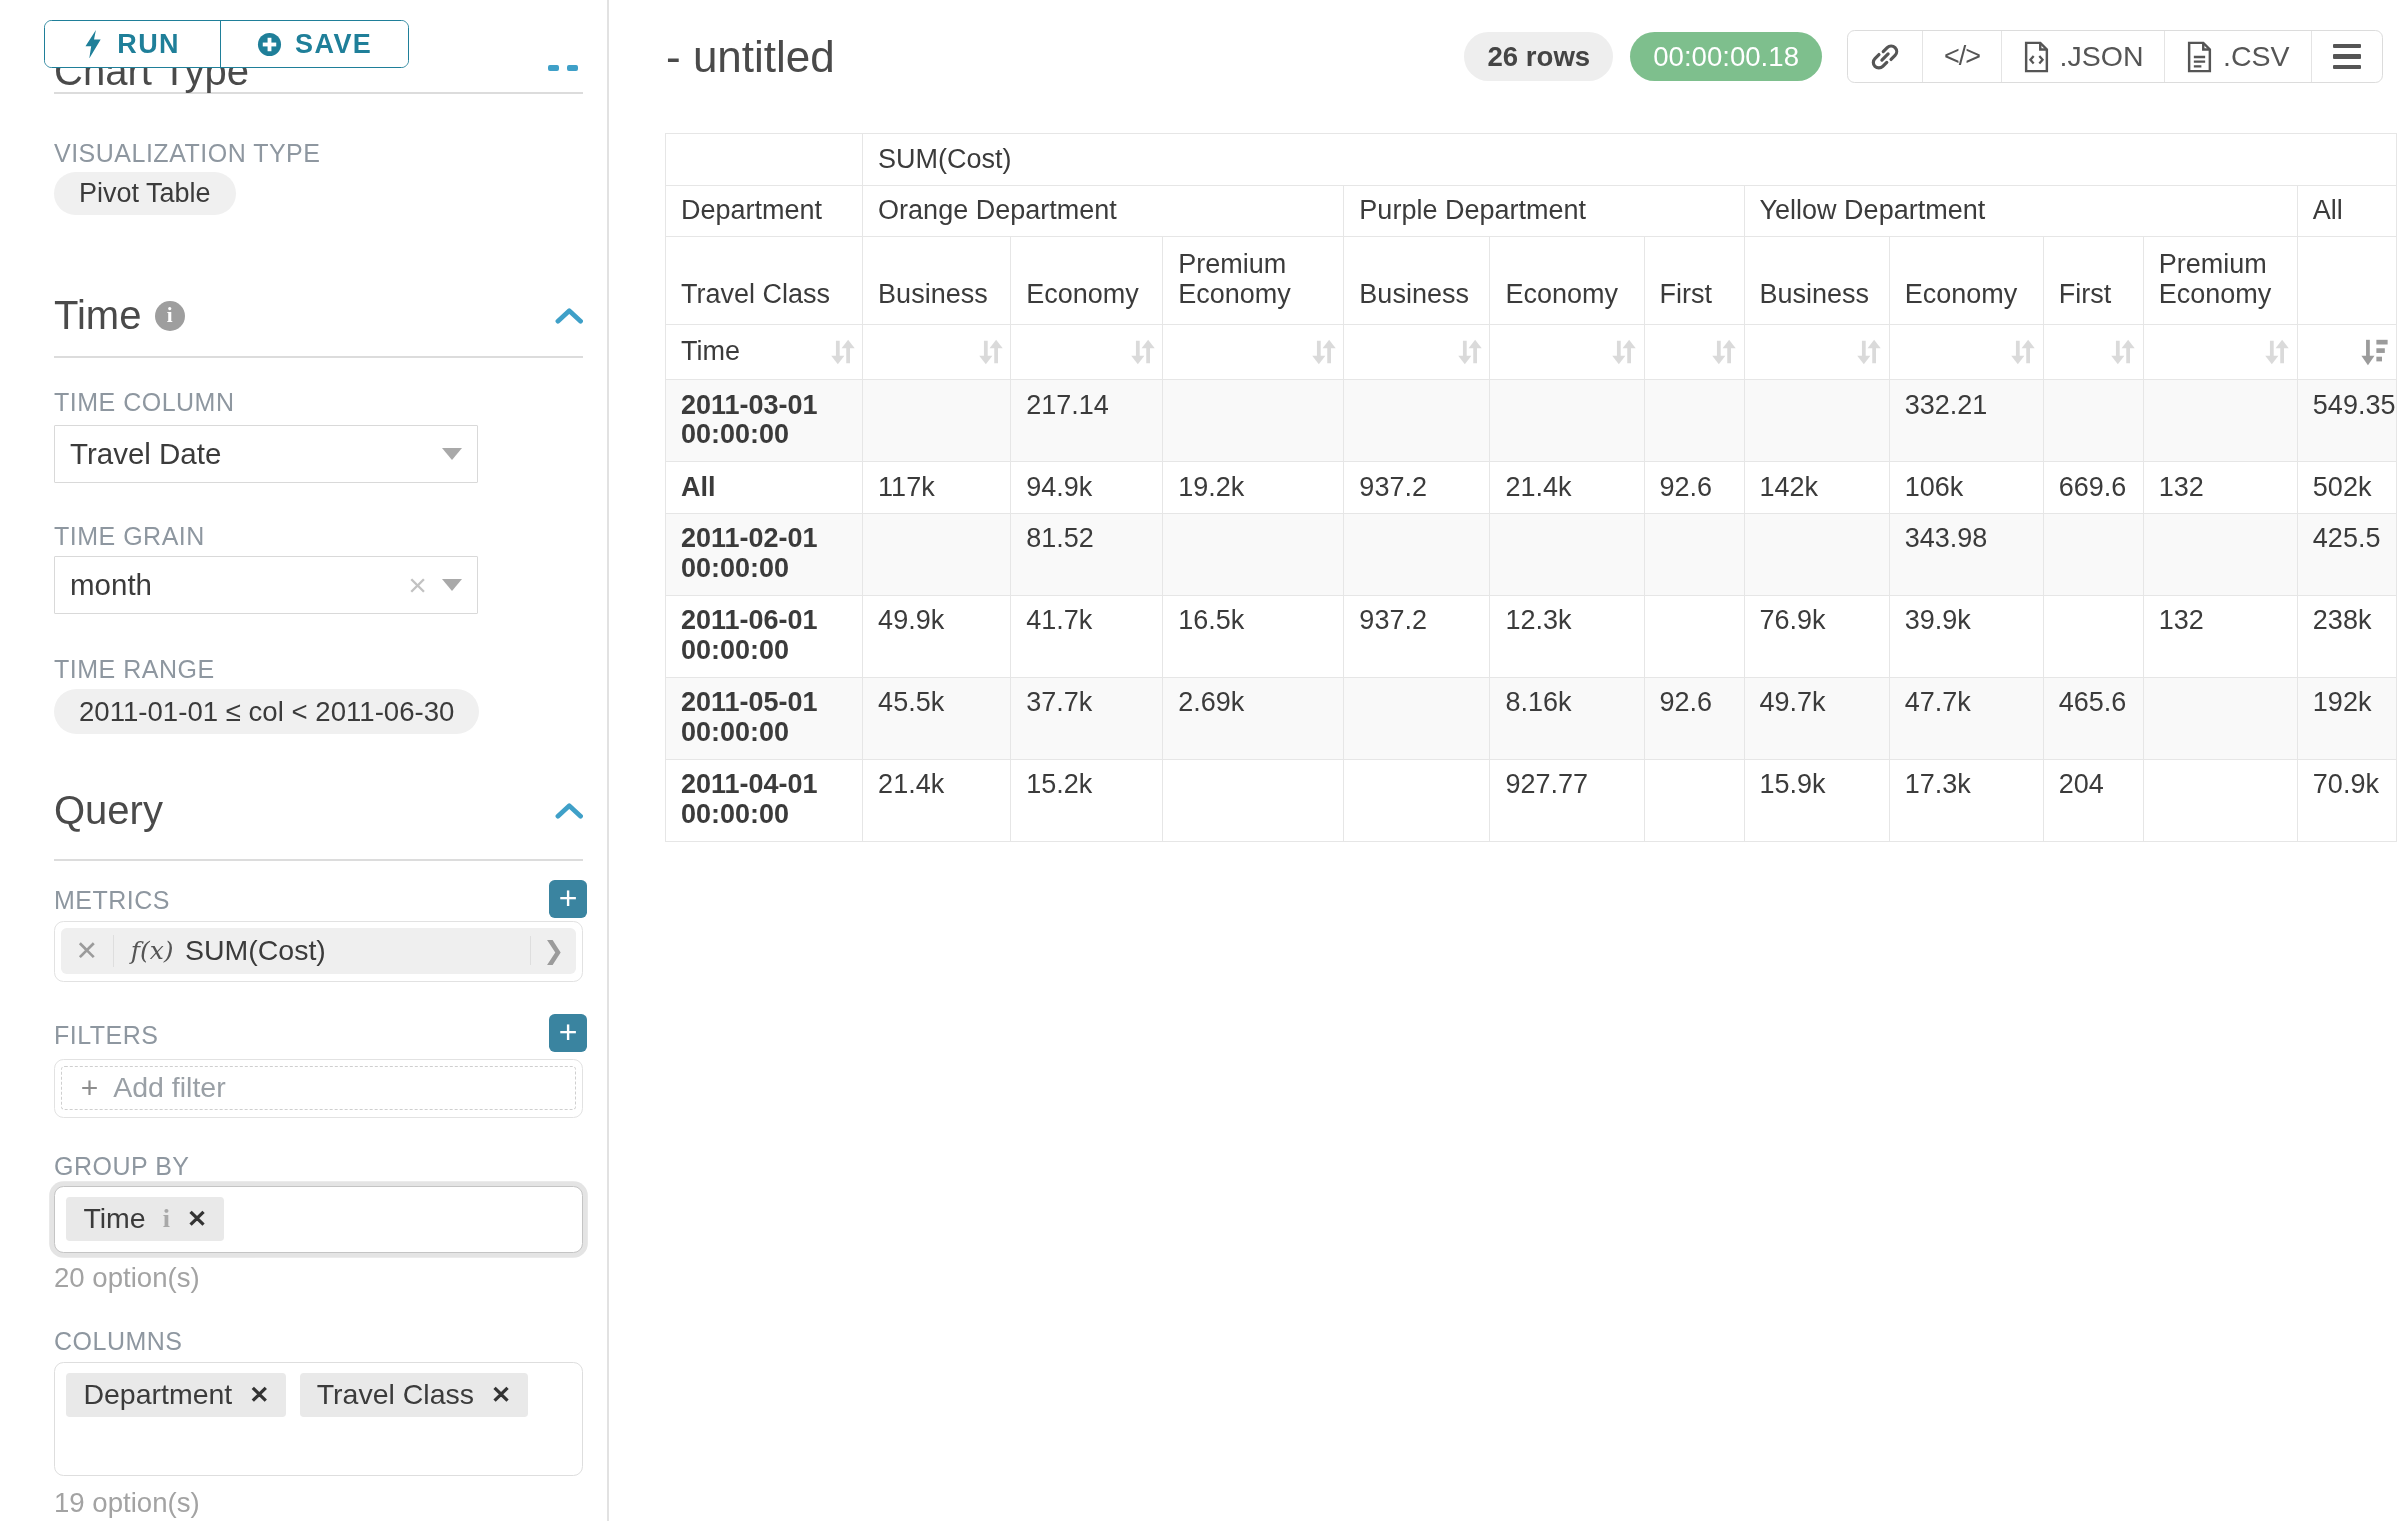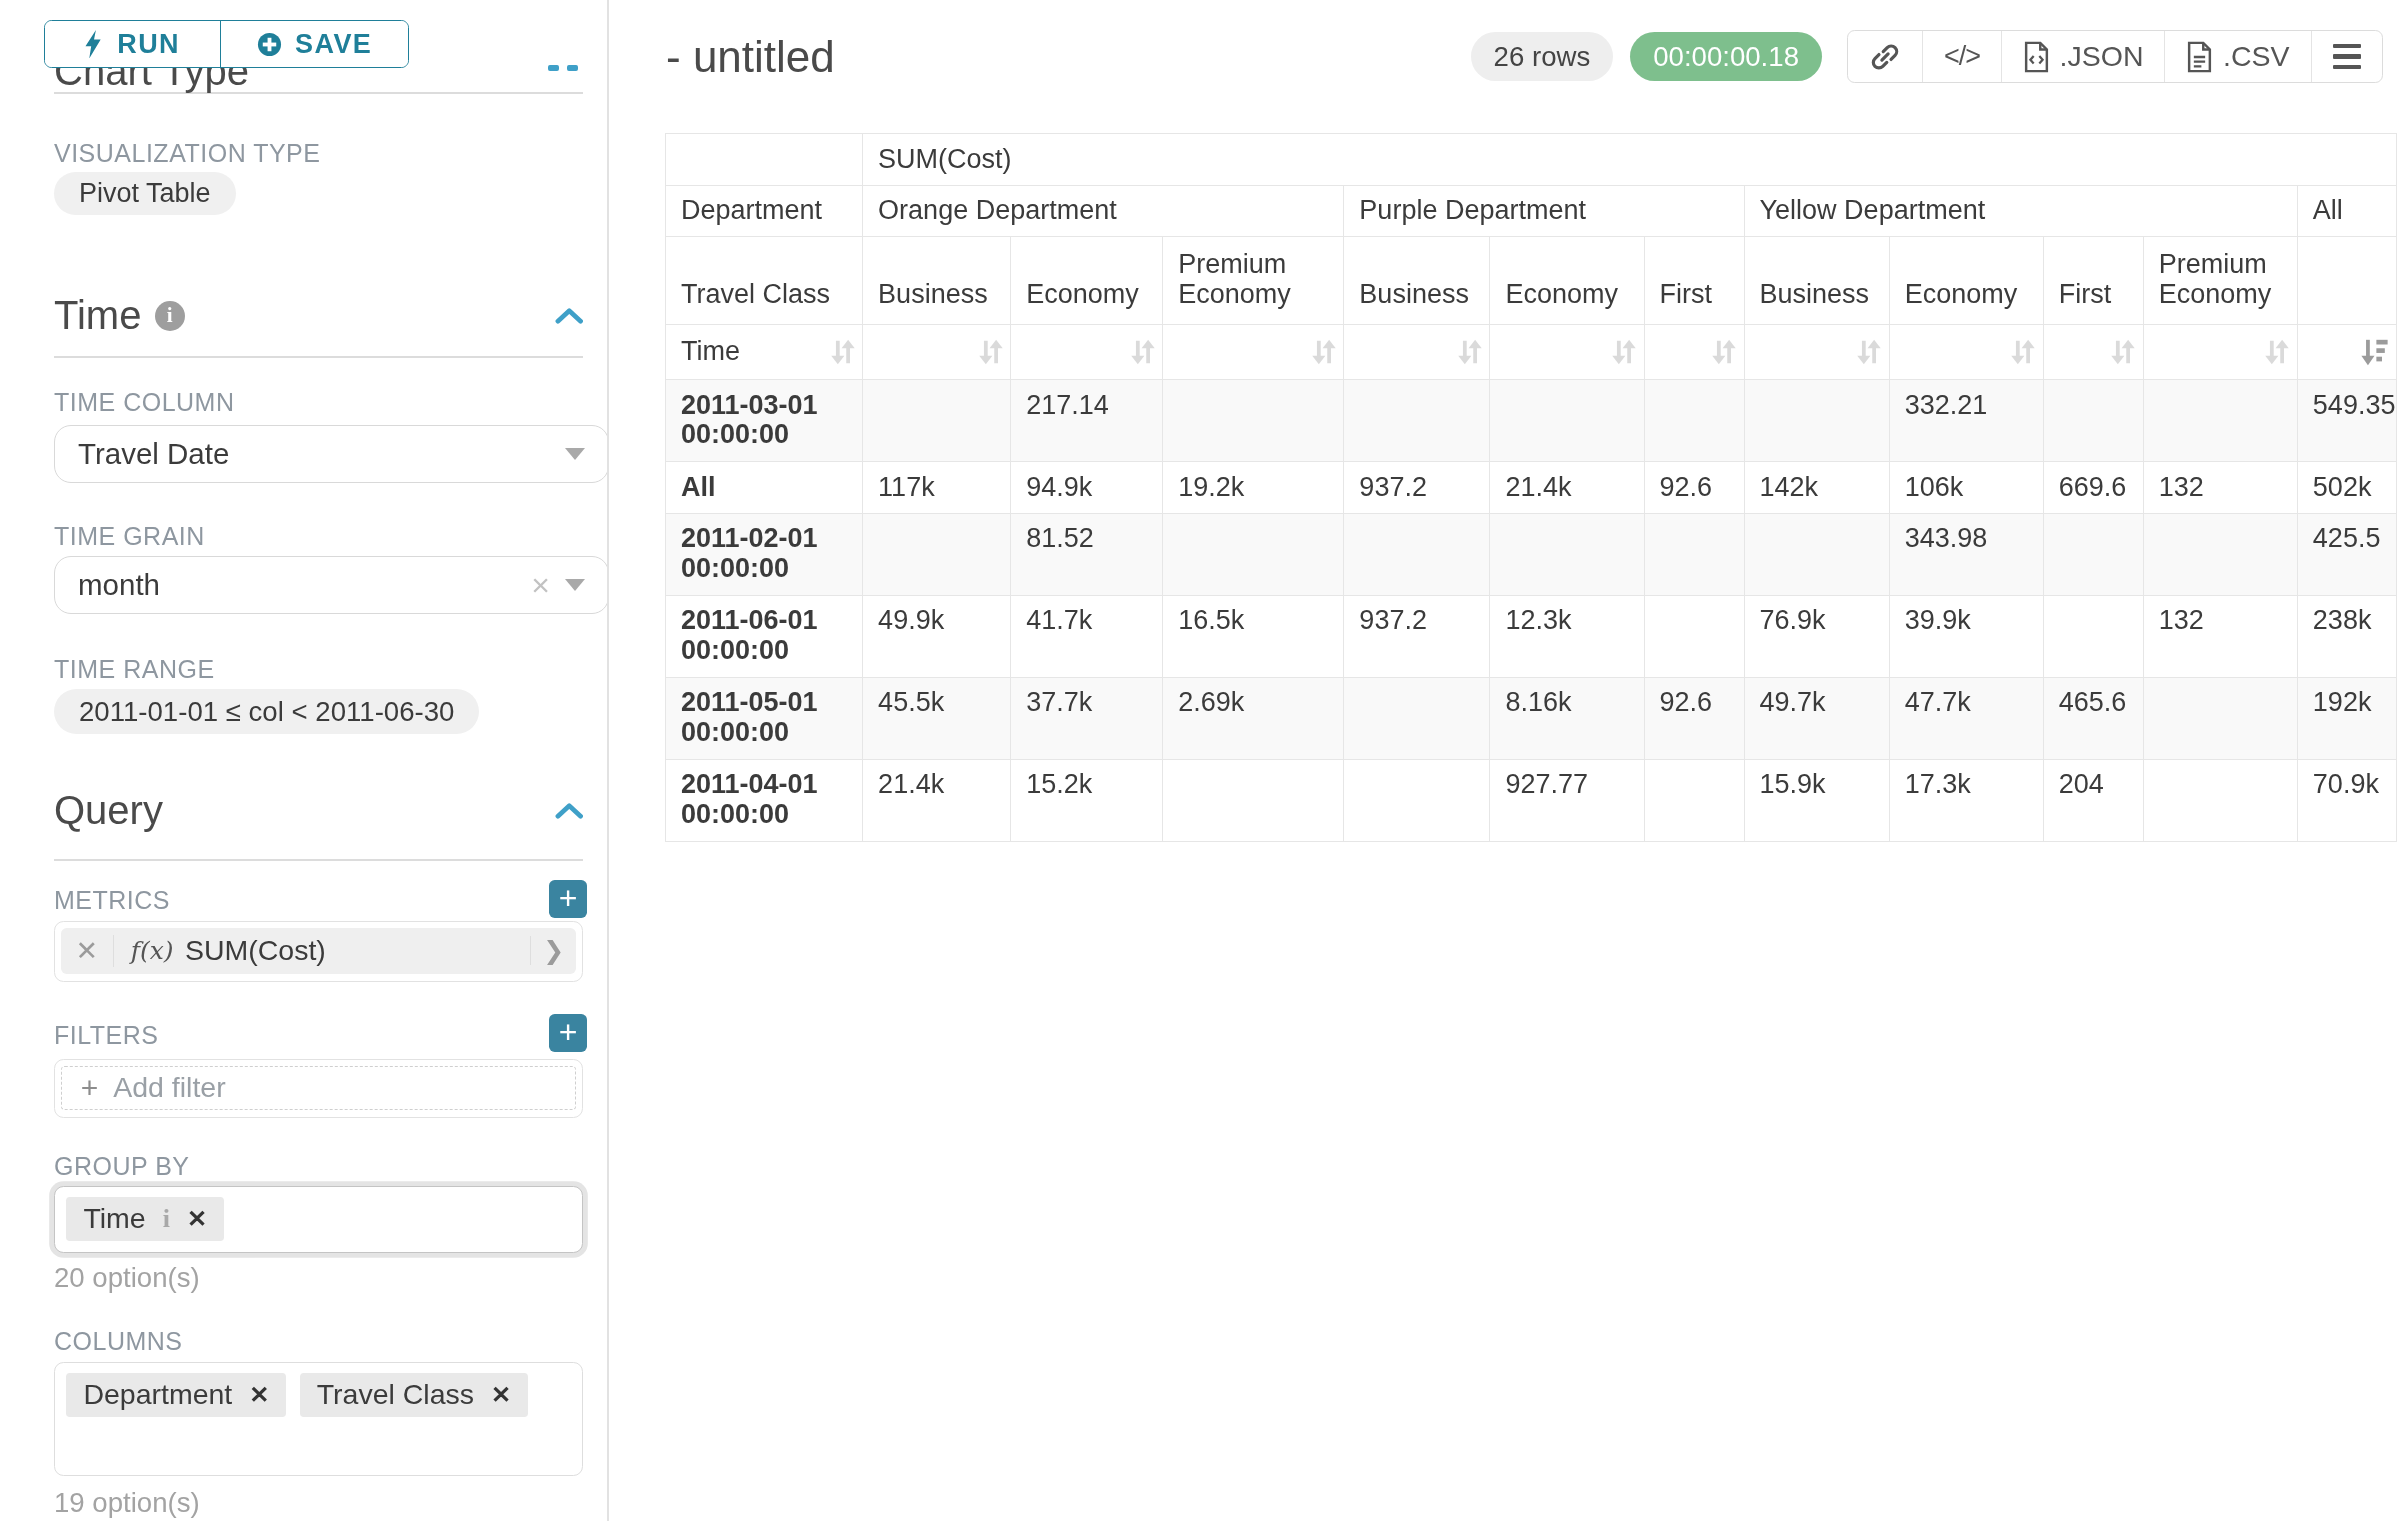--- a/index.html
+++ b/index.html
@@ -31,22 +31,22 @@
   .pill { background:#f0f0f0; border-radius:23px; display:inline-flex; align-items:center;
     padding:0 25px; font-size:27px; color:#3b3b3b; }
 
   .section-head { left:54px; width:529px; display:flex; align-items:center; }
   .section-title { font-size:40px; color:#4a4a4a; }
   .info-badge { width:30px; height:30px; border-radius:50%; background:#9e9e9e; color:#fff;
     font-size:21px; font-weight:700; display:inline-flex; align-items:center; justify-content:center;
     margin-left:13.3px; font-family:"Liberation Serif", serif; }
   .chev-up { margin-left:auto; }
 
-  .select { left:54px; width:555px; height:58px; border:1.9px solid #d9d9d9; border-radius:17px;
-    background:#fff; display:flex; align-items:center; padding:0 23px; font-size:29.5px; color:#3b3b3b; }
+  .select { left:54px; width:424px; height:58px; border:1.9px solid #d9d9d9; border-radius:1px;
+    background:#fff; display:flex; align-items:center; padding:0 15px; font-size:29.5px; color:#3b3b3b; }
   .caret { width:0; height:0; border-left:10.5px solid transparent; border-right:10.5px solid transparent;
     border-top:12.4px solid #a9a9a9; margin-left:15px; }
   .clear-x { margin-left:auto; color:#c2c2c2; font-size:32px; line-height:1; }
 
   .plus-btn { width:38px; height:38px; background:#3a84a0; border-radius:5.7px; color:#fff;
     display:flex; align-items:center; justify-content:center; cursor:pointer; }
   .plus-btn span { font-size:32px; font-weight:400; line-height:1; margin-top:-2.9px; }
 
   .metric-box { left:54px; top:921px; width:529px; height:61px; border:1.9px solid #e2e2e2;
     border-radius:9.5px; padding:5.7px; background:#fff; }
@@ -72,21 +72,21 @@
   .sel-pill .pill-info { font-family:"Liberation Serif", serif; font-weight:700; color:#a8a8a8;
     font-size:26px; margin-left:17px; }
   .sel-pill .pill-x { font-weight:700; color:#333; font-size:24px; margin-left:17px; cursor:pointer; }
 
   
   .main-header { position:absolute; left:0; top:0; right:0; height:95px; display:flex;
     align-items:flex-start; padding:30px 23px 0 57px;gap:27px; }
   .chart-title { font-size:44px; color:#4a4a4a; margin-top:1.9px; }
   .header-right { margin-left:auto; display:flex; align-items:center; }
   .rows-badge { height:49px; background:#eeeeee; border-radius:25px; display:flex; align-items:center;
-    padding:0 23px; font-size:27.6px; color:#444; }
+    padding:0 23px; font-size:27.6px; color:#444;font-weight:bold; }
   .timer-badge { height:49px; background:#7ebf8d; border-radius:25px; display:flex; align-items:center;
     padding:8px 23px; font-size:27.6px; color:#fff; margin-left:17px; }
   .btn-group { margin-left:25px; height:53px; border:1.9px solid #dcdcdc; border-radius:7.6px;
     display:flex; align-items:stretch; background:#fff; }
   .seg { display:flex; align-items:center; justify-content:center; padding:0 21px; color:#555;
     font-size:28.5px; gap:9.5px; cursor:pointer; }
   .seg + .seg { border-left:1.9px solid #e4e4e4; }
   .code-glyph { font-size:27px; color:#555; letter-spacing:-1px; }
   .burger { display:flex; flex-direction:column; gap:5.7px; }
   .burger div { width:28.5px; height:4.8px; background:#555; border-radius:1px; }

